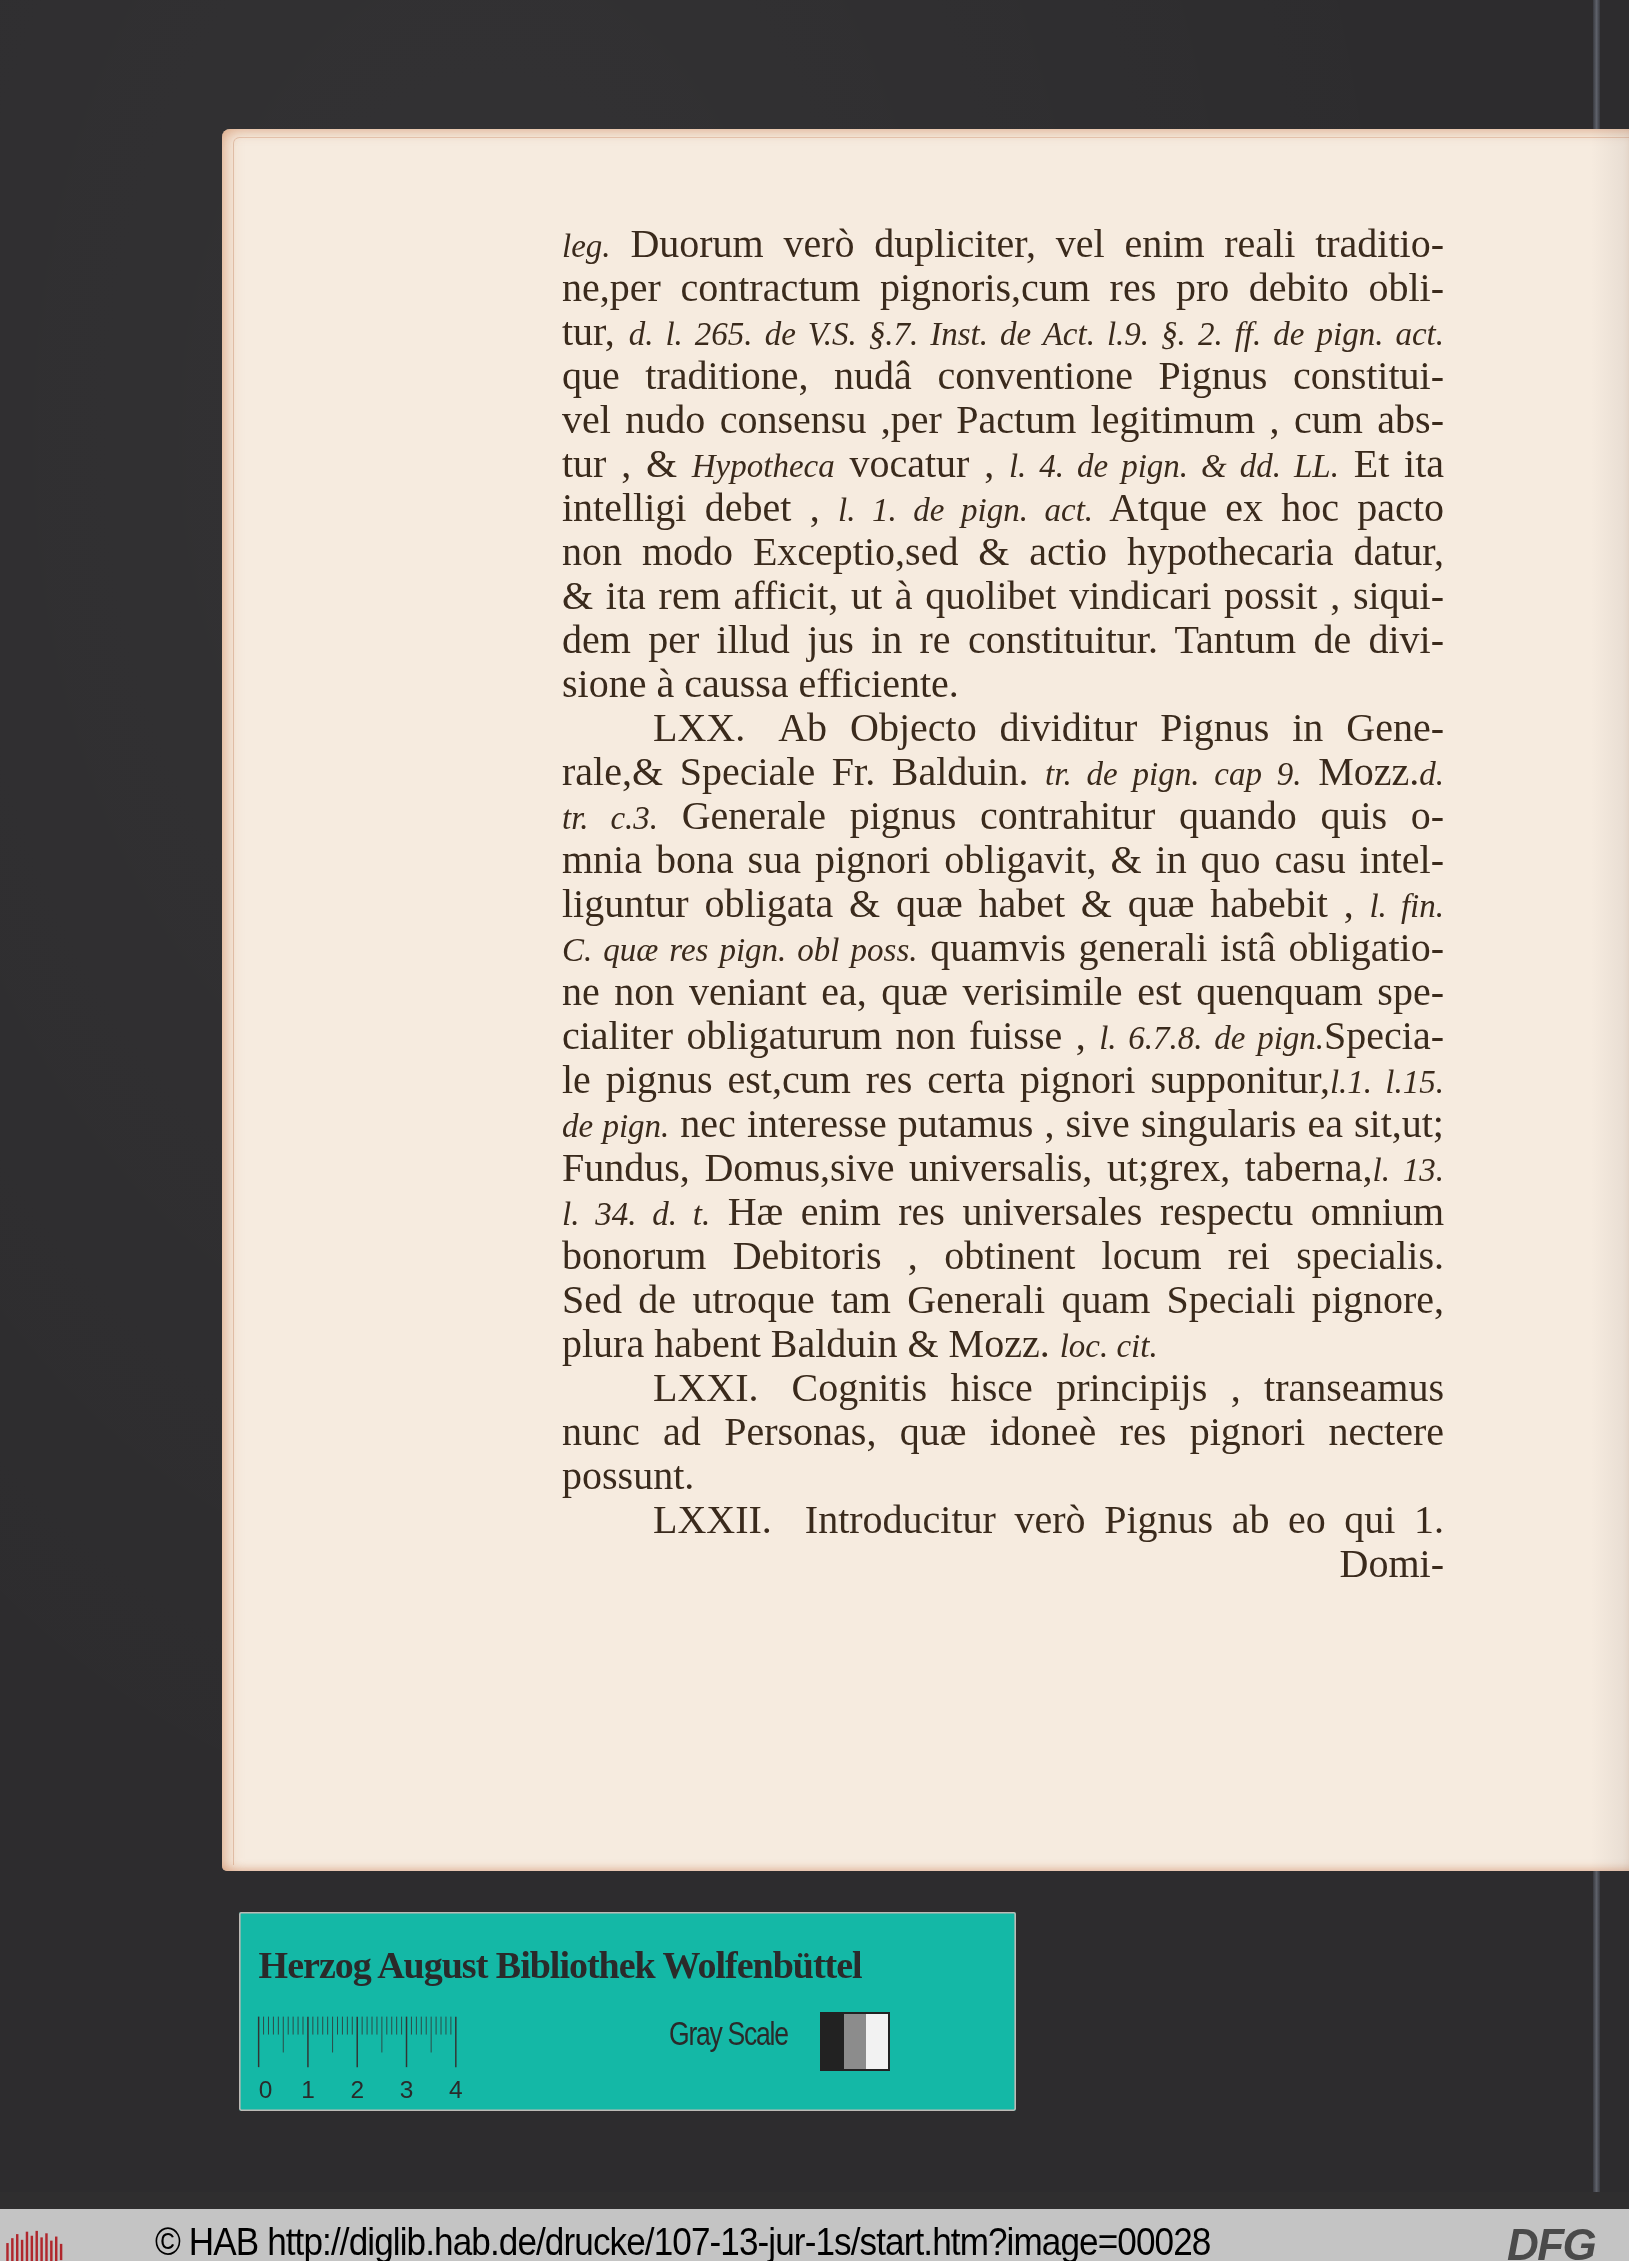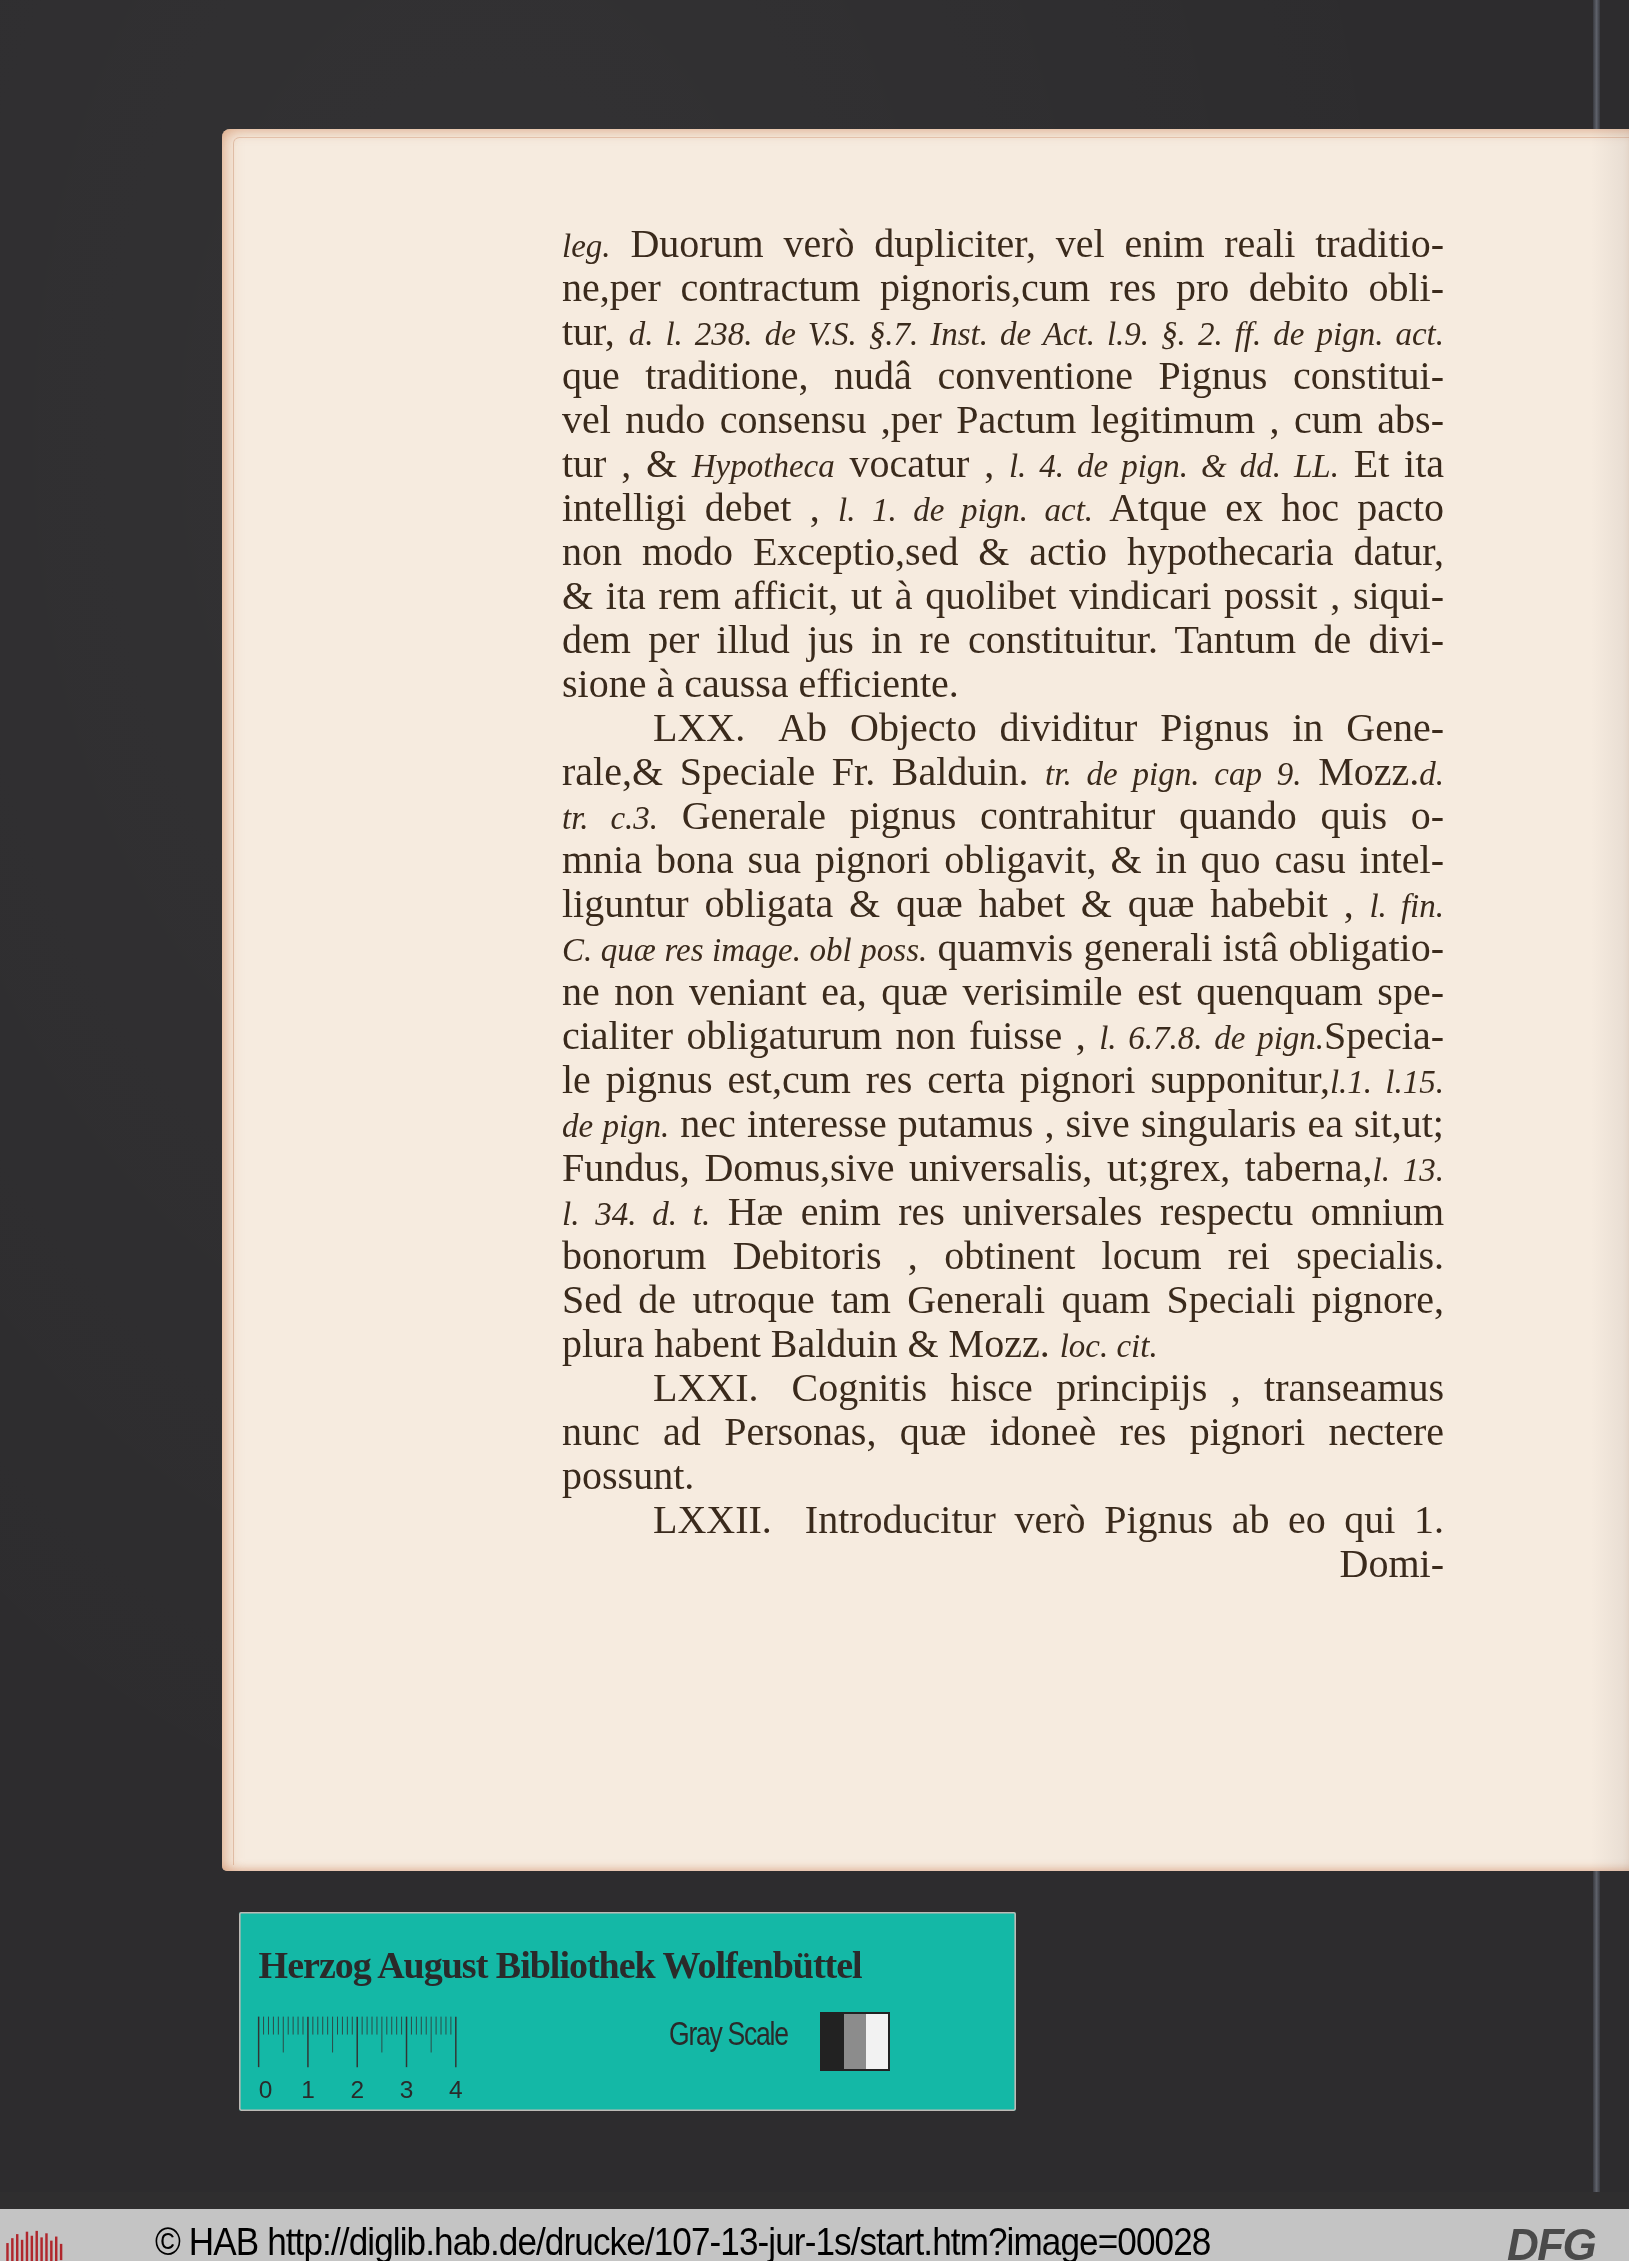--- a/index.html
+++ b/index.html
@@ -190,35 +190,35 @@
 <div class="backdrop"></div>
 <div class="spine-strip"></div>
 
 <div class="page">
   <div class="page-fold"></div>
 </div>
 
 <div class="text-block" id="text-block">
     <span class="line"><span class="it">leg.</span><span> Duorum verò dupliciter, vel enim reali traditio-</span></span>
     <span class="line"><span>ne,per contractum pignoris,cum res pro debito obli-</span></span>
-    <span class="line"><span>tur, </span><span class="it">d. l. 238. de V.S. §.7. Inst. de Act. l.9. §. 2. ff. de pign. act.</span></span>
+    <span class="line"><span>tur, </span><span class="it">d. l. 265. de V.S. §.7. Inst. de Act. l.9. §. 2. ff. de pign. act.</span></span>
     <span class="line"><span>que traditione, nudâ conventione Pignus constitui-</span></span>
     <span class="line"><span>vel nudo consensu ,per Pactum legitimum , cum abs-</span></span>
     <span class="line"><span>tur , &amp; </span><span class="it">Hypotheca</span><span> vocatur , </span><span class="it">l. 4. de pign. &amp; dd. LL.</span><span> Et ita</span></span>
     <span class="line"><span>intelligi debet , </span><span class="it">l. 1. de pign. act.</span><span>    Atque ex hoc pacto</span></span>
     <span class="line"><span>non modo Exceptio,sed &amp; actio hypothecaria datur,</span></span>
     <span class="line"><span>&amp; ita rem afficit, ut à quolibet vindicari possit , siqui-</span></span>
     <span class="line"><span>dem per illud jus in re constituitur.  Tantum de divi-</span></span>
     <span class="line last"><span>sione à caussa efficiente.</span></span>
     <span class="line indent"><span class="num">LXX.</span><span>Ab Objecto dividitur Pignus in Gene-</span></span>
     <span class="line"><span>rale,&amp; Speciale Fr. Balduin. </span><span class="it">tr. de pign. cap 9.</span><span>  Mozz.</span><span class="it">d.</span></span>
     <span class="line"><span class="it">tr. c.3.</span><span> Generale pignus contrahitur quando quis o-</span></span>
     <span class="line"><span>mnia bona sua pignori obligavit, &amp; in quo casu intel-</span></span>
     <span class="line"><span>liguntur obligata  &amp; quæ habet &amp; quæ habebit , </span><span class="it">l. fin.</span></span>
-    <span class="line"><span class="it">C. quæ res image. obl poss.</span><span> quamvis generali istâ  obligatio-</span></span>
+    <span class="line"><span class="it">C. quæ res pign. obl poss.</span><span> quamvis generali istâ  obligatio-</span></span>
     <span class="line"><span>ne non veniant ea, quæ verisimile est quenquam spe-</span></span>
     <span class="line"><span>cialiter obligaturum non fuisse , </span><span class="it">l. 6.7.8. de pign.</span><span>Specia-</span></span>
     <span class="line"><span>le pignus est,cum res certa pignori supponitur,</span><span class="it">l.1. l.15.</span></span>
     <span class="line"><span class="it">de pign.</span><span> nec interesse putamus , sive singularis ea sit,ut;</span></span>
     <span class="line"><span>Fundus, Domus,sive universalis, ut;grex, taberna,</span><span class="it">l. 13.</span></span>
     <span class="line"><span class="it">l. 34. d. t.</span><span>    Hæ enim res universales respectu omnium</span></span>
     <span class="line"><span>bonorum Debitoris ,  obtinent locum rei specialis.</span></span>
     <span class="line"><span>Sed de utroque tam Generali quam Speciali pignore,</span></span>
     <span class="line last"><span>plura habent Balduin &amp; Mozz. </span><span class="it">loc. cit.</span></span>
     <span class="line indent"><span class="num">LXXI.</span><span>Cognitis hisce principijs , transeamus</span></span>

